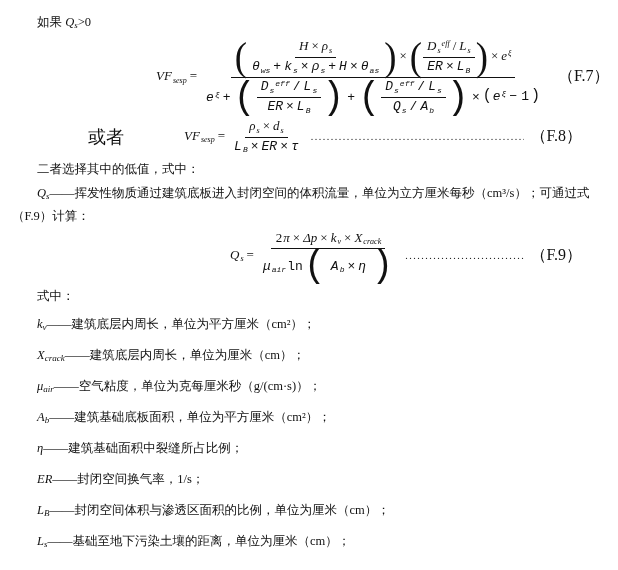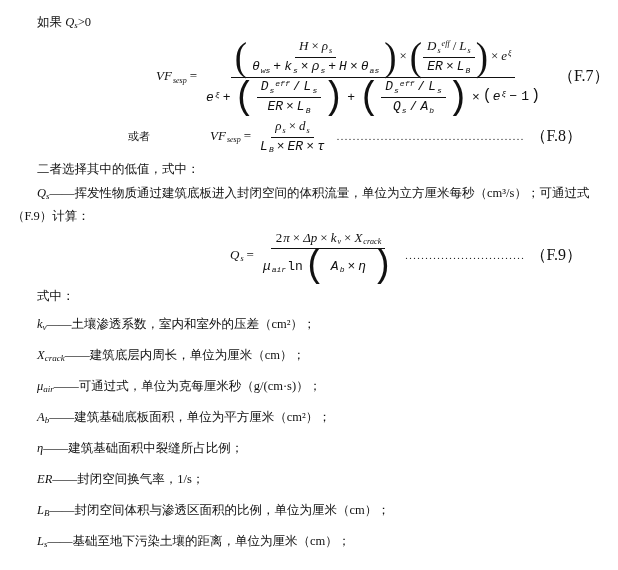--- a/index.html
+++ b/index.html
@@ -17,21 +17,21 @@
   .dsup{font-size:9px;font-style:italic;vertical-align:5px;letter-spacing:0;}
   .qsub{font-size:9px;font-style:italic;vertical-align:-2px;}
 
   
   .eq-row{display:flex;align-items:center;padding-right:28px;}
   .eq7-row{margin:4px 0 2px 0;}
   .eq8-row{margin:4px 0 4px 0;}
   .eq9-row{margin:5px 0 5px 0;}
   .sp-eq7{flex:0 0 148px;}
   .sp-eq9{flex:0 0 222px;}
-  .or-label{flex:0 0 auto;margin-left:120px;font-size:11px;}
+  .or-label{flex:0 0 auto;margin-left:80px;font-size:18px;}
   .eq8-math{margin-left:60px;}
   .leader{flex:1 1 auto;overflow:hidden;white-space:nowrap;font-size:10px;letter-spacing:1.5px;margin:0 6px;color:#111;}
   .eq-label{flex:0 0 auto;font-size:16px;white-space:nowrap;}
 
   
   .math{font-size:13px;line-height:1.15;white-space:nowrap;}
   .m-row{display:inline;white-space:nowrap;}
   .m-mi{font-style:italic;}
   .m-mo{font-style:normal;margin:0 3px;}
   .m-mn{font-style:normal;margin:0 1px;}
@@ -149,25 +149,25 @@
                 </span></span>
             </span>
           </span></span></span>
     <span class="leader">................................................................................</span>
     <span class="eq-label">（F.9）</span>
   </div>
 
   <p class="para indent">式中：</p>
 
 
-  <p class="para def"><span><i class="it">k</i><sup class="dsup"></sup><sub class="dsub">v</sub></span><span>——土壤渗透系数，室内和室外的压差（cm²）；</span></p>
+  <p class="para def"><span><i class="it">k</i><sup class="dsup"></sup><sub class="dsub">v</sub></span><span>——建筑底层内周长，单位为平方厘米（cm²）；</span></p>
 
   <p class="para def"><span><i class="it">X</i><sup class="dsup"></sup><sub class="dsub">crack</sub></span><span>——建筑底层内周长，单位为厘米（cm）；</span></p>
 
-  <p class="para def"><span><i class="it">μ</i><sup class="dsup"></sup><sub class="dsub">air</sub></span><span>——可通过式，单位为克每厘米秒（g/(cm·s)）；</span></p>
+  <p class="para def"><span><i class="it">μ</i><sup class="dsup"></sup><sub class="dsub">air</sub></span><span>——空气粘度，单位为克每厘米秒（g/(cm·s)）；</span></p>
 
 
   <p class="para def"><span><i class="it">A</i><sup class="dsup"></sup><sub class="dsub">b</sub></span><span>——建筑基础底板面积，单位为平方厘米（cm²）；</span></p>
 
   <p class="para def"><span><i class="it">η</i><sup class="dsup"></sup><sub class="dsub"></sub></span><span>——建筑基础面积中裂缝所占比例；</span></p>
 
   <p class="para def"><span><i class="it">ER</i><sup class="dsup"></sup><sub class="dsub"></sub></span><span>——封闭空间换气率，1/s；</span></p>
 
   <p class="para def"><span><i class="it">L</i><sup class="dsup"></sup><sub class="dsub">B</sub></span><span>——封闭空间体积与渗透区面积的比例，单位为厘米（cm）；</span></p>
 

